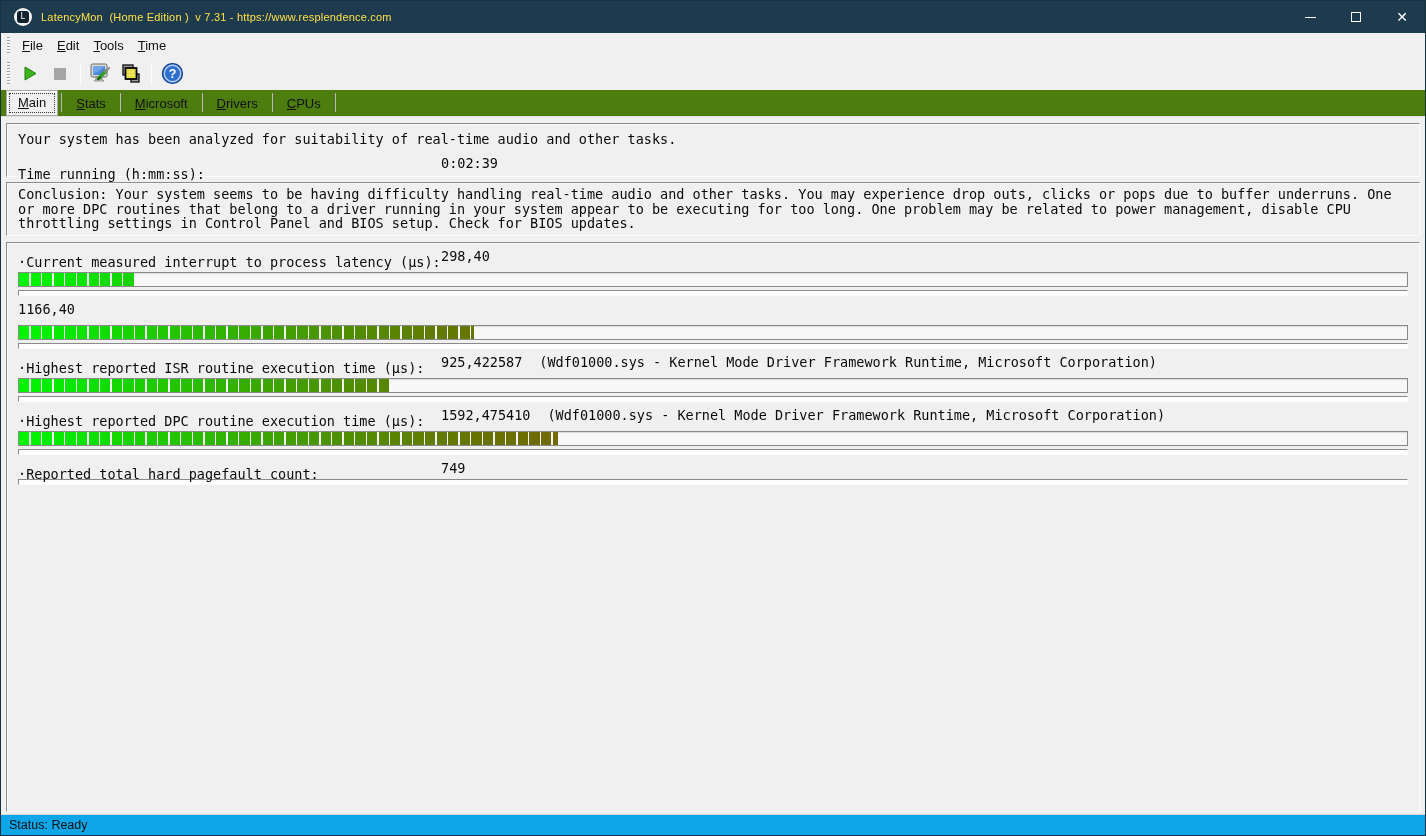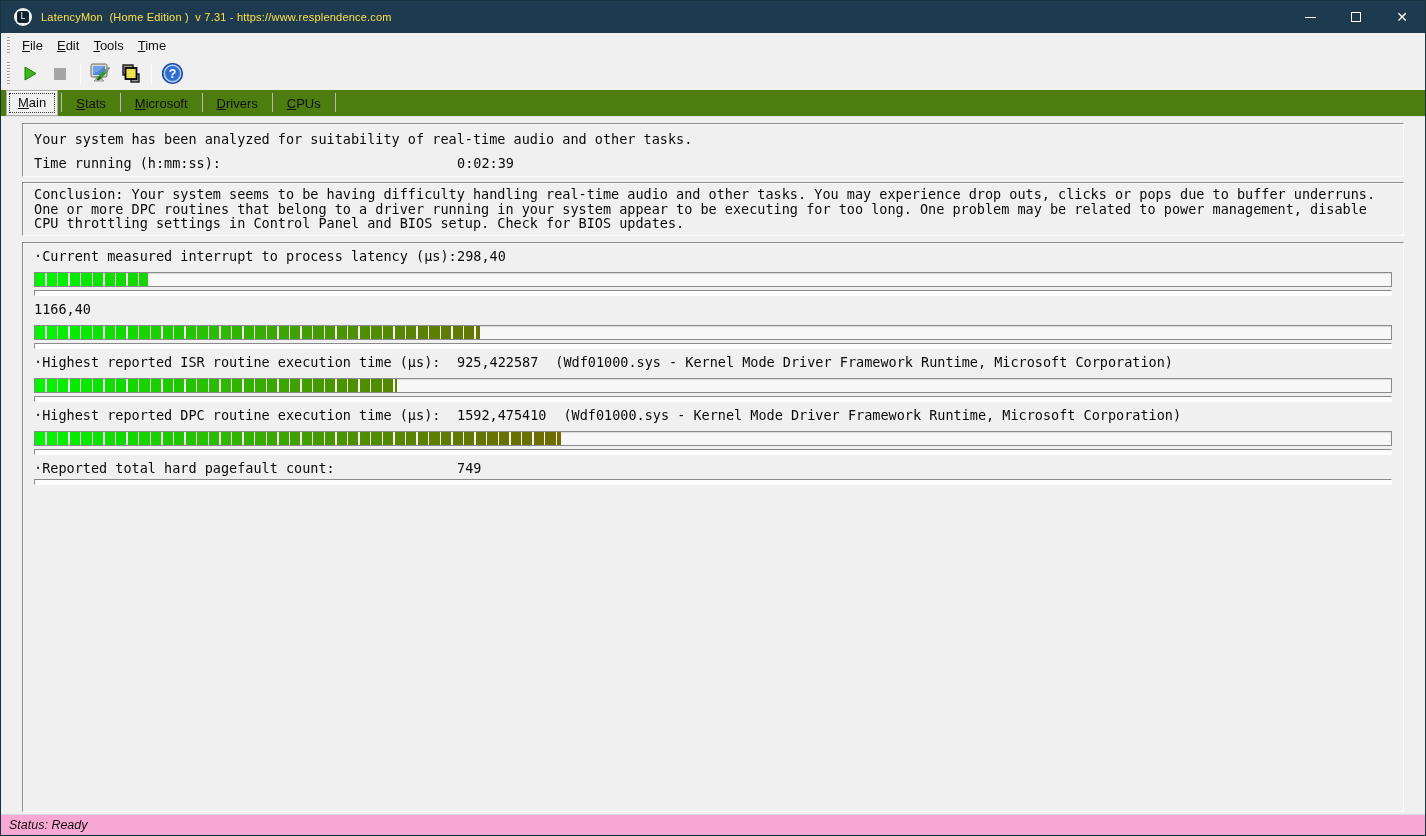--- a/index.html
+++ b/index.html
@@ -35,45 +35,45 @@
   .tool-sep{width:1px;height:22px;background:#c6c6c6;border-right:1px solid #fbfbfb;margin:0 5px;}
   
   .tabbar{height:27px;display:flex;align-items:flex-end;background:#4d7c0f;flex:0 0 auto;
     padding:2px 0 0 5px;border-bottom:1px solid #e3e3e3;}
   .tab{padding:4px 11px 5px;font-size:13px;color:#111;display:inline-block;position:relative;}
   .tab::first-letter{text-decoration:underline;}
   .tab.selected{border:1px solid #a9a9a9;background:#f0f0f0;box-shadow:inset 1px 1px 0 #fdfdfd;
     outline:1px dotted #3a3a3a;outline-offset:-4px;}
   .tab-sep{width:1px;height:19px;background:#b9b9b9;margin:0 3px 4px;}
   
-  .content{flex:1;display:flex;flex-direction:column;padding:6px 21px 2px;overflow:hidden;
+  .content{flex:1;display:flex;flex-direction:column;padding:6px 5px 2px;overflow:hidden;
     font-family:"DejaVu Sans Mono","Liberation Mono",monospace;font-size:13.5px;color:#0a0a0a;}
   .panel{border:1px solid;border-color:#8d8d8d #fbfbfb #fbfbfb #8d8d8d;background:#f0f0f0;
     box-shadow:inset 1px 1px 0 rgba(255,255,255,.45);}
   .panel-analysis{height:54px;padding:7px 11px 0;flex:0 0 auto;}
   .panel-conclusion{margin-top:5px;padding:4px 11px;flex:0 0 auto;line-height:14.5px;}
   .panel-measure{margin-top:6px;flex:1;padding:6px 11px;overflow:hidden;}
   .kv-row{display:flex;margin-top:8px;}
-  .kv-label,.m-label{width:423px;flex:0 0 auto;white-space:nowrap;}
+  .kv-label,.m-label{width:423px;flex:0 0 auto;white-space:nowrap;margin-top:11px;}
   .kv-value,.m-value{white-space:nowrap;}
   .m-extra{margin-left:17px;white-space:nowrap;}
   .m-row{margin-bottom:6px;}
   .m-row .lbl-line{display:flex;height:15px;align-items:center;}
   .bar-track{margin-top:8px;height:15px;border:1px solid #8a8a8a;background:#f7f7f7;
     box-shadow:inset 0 1px 1px rgba(0,0,0,.12);position:relative;overflow:hidden;}
   .bar-fill{height:100%;
     background-image:
       repeating-linear-gradient(90deg,rgba(255,255,255,0) 0 10.1px,#f4f4f4 10.1px 11.6px),
       linear-gradient(90deg,#00f600 0%,#0ce200 12%,#1fc900 25%,#36ad00 40%,#4b9300 55%,#5c8000 70%,#677300 82%,#6e6c00 92%,#756a00 100%);
     background-size:auto 100%,560px 100%;background-repeat:repeat,no-repeat;}
   .bar-thin{margin-top:3px;height:6px;border:1px solid #8a8a8a;border-bottom-color:#fdfdfd;
     border-right-color:#fdfdfd;background:#fdfdfd;}
   
-  .statusbar{height:21px;flex:0 0 auto;border-top:1px solid #d9d9d9;background:#f9a8d4;
-    display:flex;align-items:center;padding-left:8px;font-size:12.5px;color:#111;font-style:italic;}
+  .statusbar{height:21px;flex:0 0 auto;border-top:1px solid #d9d9d9;background:#0ea5e9;
+    display:flex;align-items:center;padding-left:8px;font-size:12.5px;color:#111;}
   svg{display:block;}
 </style>
 </head>
 <body>
 
 <div class="window">
 
   <div class="titlebar">
     <div class="app-icon">
       <div class="inner">L</div>

